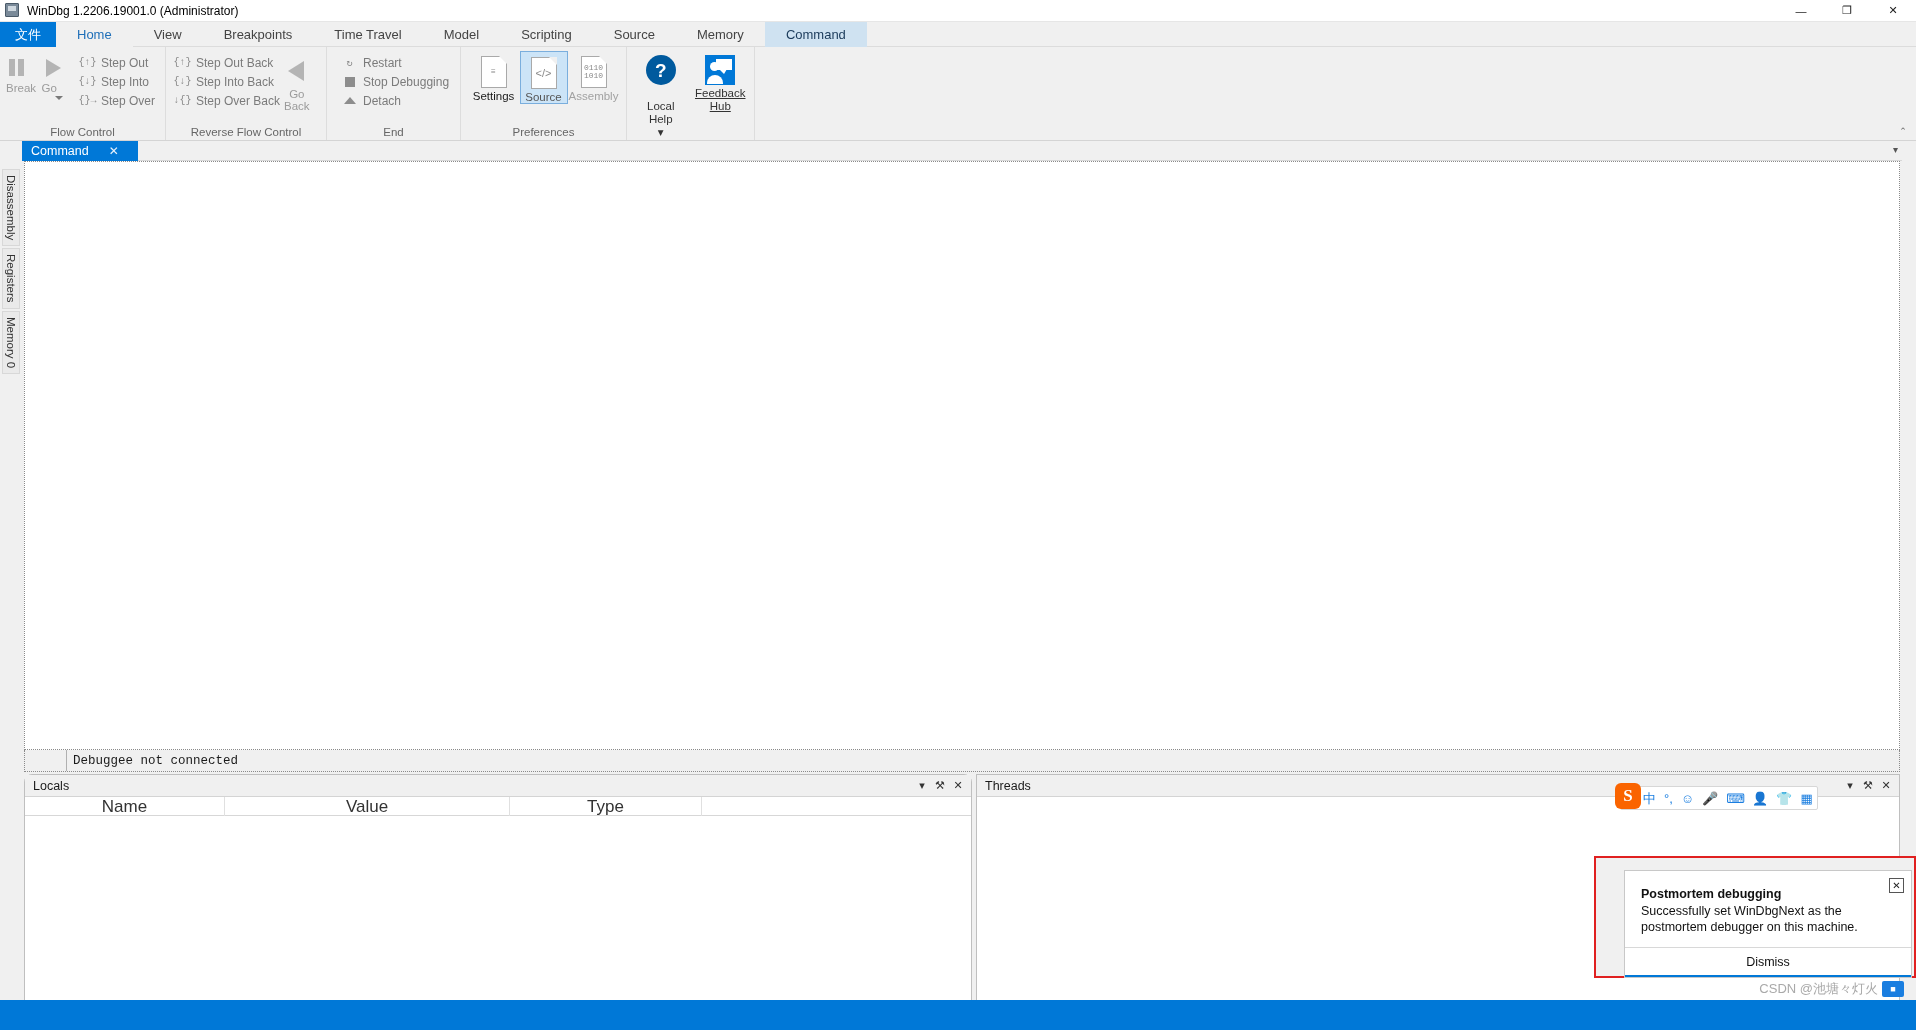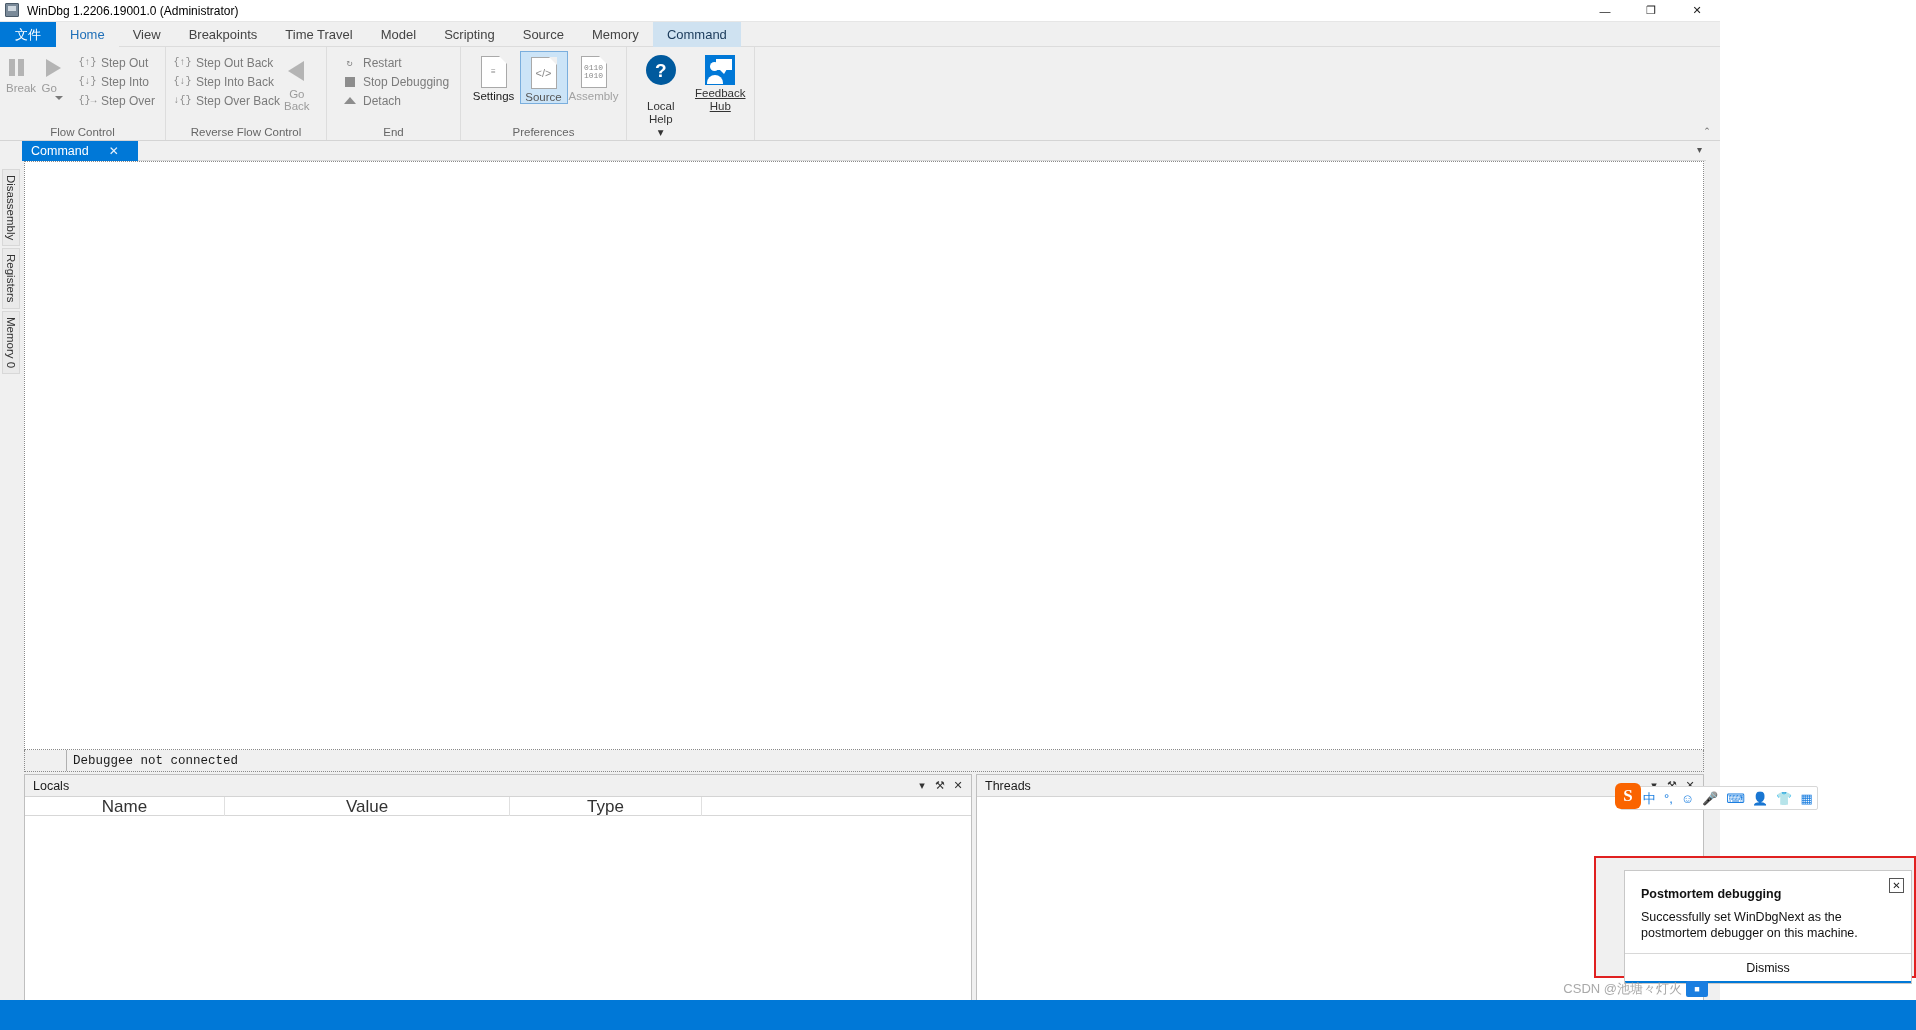--- a/index.html
+++ b/index.html
@@ -5,21 +5,21 @@
   * { box-sizing: border-box; }
   html, body {
     margin: 0; padding: 0;
     width: 1916px; height: 1030px;
     overflow: hidden;
     font-family: "Liberation Sans", sans-serif;
     background: #ffffff;
   }
   .app {
     position: relative;
-    width: 1720px; height: 1030px;
+    width: 1916px; height: 1030px;
     background: #f0f0f0;
     display: flex; flex-direction: column;
   }
 
   
   .titlebar {
     height: 22px; min-height: 22px;
     background: #ffffff;
     display: flex; align-items: center;
     border-bottom: 1px solid #e6e6e6;
@@ -53,21 +53,21 @@
   
   .ribbon-tabs {
     height: 25px; min-height: 25px;
     background: #f0f0f0;
     display: flex; align-items: flex-start;
     border-bottom: 1px solid #dcdcdc;
     font-size: 13px;
   }
   .ribbon-tabs .tab {
     display: flex; align-items: center; justify-content: center;
-    padding: 0 14px; color: #444; white-space: nowrap;
+    padding: 0 21px; color: #444; white-space: nowrap;
     height: 25px;
   }
   .ribbon-tabs .tab.file {
     background: #0078d7; color: #ffffff; font-weight: normal;
     padding: 0 15px;
   }
   .ribbon-tabs .tab.active { color: #1f6fb8; background: #f0f0f0; }
   .ribbon-tabs .tab.contextual { background: #cfe2f1; color: #1a3a5a; }
 
   
@@ -251,21 +251,21 @@
 
   
   .bottomrow {
     height: 258px; min-height: 258px; display: flex; gap: 4px;
     padding: 2px 2px 0 2px;
   }
   .panel {
     display: flex; flex-direction: column;
     border: 1px solid #bfbfbf; background: #ffffff; min-width: 0;
   }
-  .panel.locals { width: 948px; flex: 0 0 948px; }
+  .panel.locals { width: 948px; flex: 0 0 948px; border-radius: 8px; }
   .panel.threads { flex: 1 1 auto; }
   .panel-header {
     height: 22px; min-height: 22px; background: #f0f0f0;
     border-bottom: 1px solid #d4d4d4;
     display: flex; align-items: center; padding: 0 4px 0 8px;
     font-size: 12.5px; color: #1a1a1a;
   }
   .panel-header .ph-title { flex: 1 1 auto; }
   .panel-header .ph-btn {
     width: 18px; height: 18px; display:flex; align-items:center; justify-content:center;
@@ -320,21 +320,21 @@
     position: absolute; left: 28px; top: 12px;
     width: 288px; background: #ffffff; border: 1px solid #c8c8c8;
   }
   .toast .t-close {
     position: absolute; right: 7px; top: 7px;
     width: 15px; height: 15px; border: 1px solid #555;
     display:flex; align-items:center; justify-content:center;
     font-size: 10px; color:#222;
   }
   .toast .t-body { padding: 16px 16px 12px 16px; }
-  .toast .t-title { font-size: 12.5px; font-weight: bold; color: #111; margin-bottom: 8px; }
+  .toast .t-title { font-size: 12.5px; font-weight: bold; color: #111; margin-bottom: 2px; }
   .toast .t-msg { font-size: 12.5px; color: #111; line-height: 16px; }
   .toast .t-action {
     border-top: 1px solid #d8d8d8; height: 28px;
     display:flex; align-items:center; justify-content:center;
     font-size: 12.5px; color: #111;
   }
   .toast .t-accent { height: 2px; background: #0078d7; }
 
   
   .taskbar {

